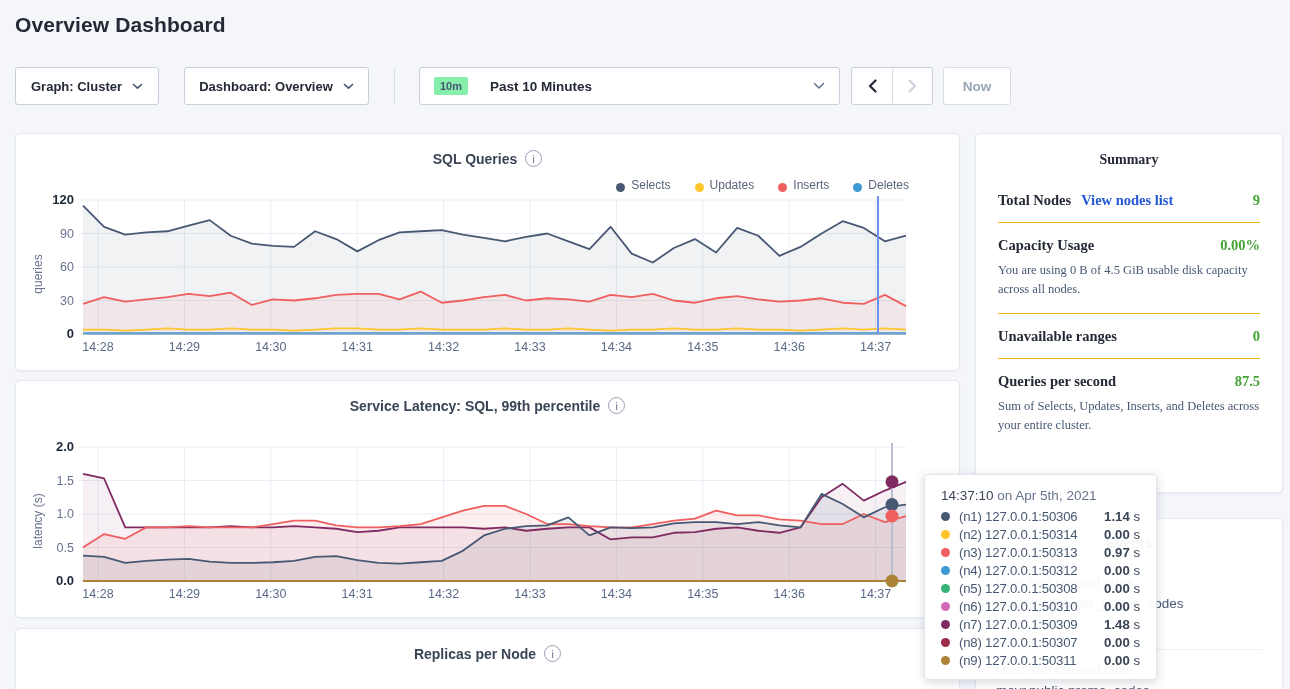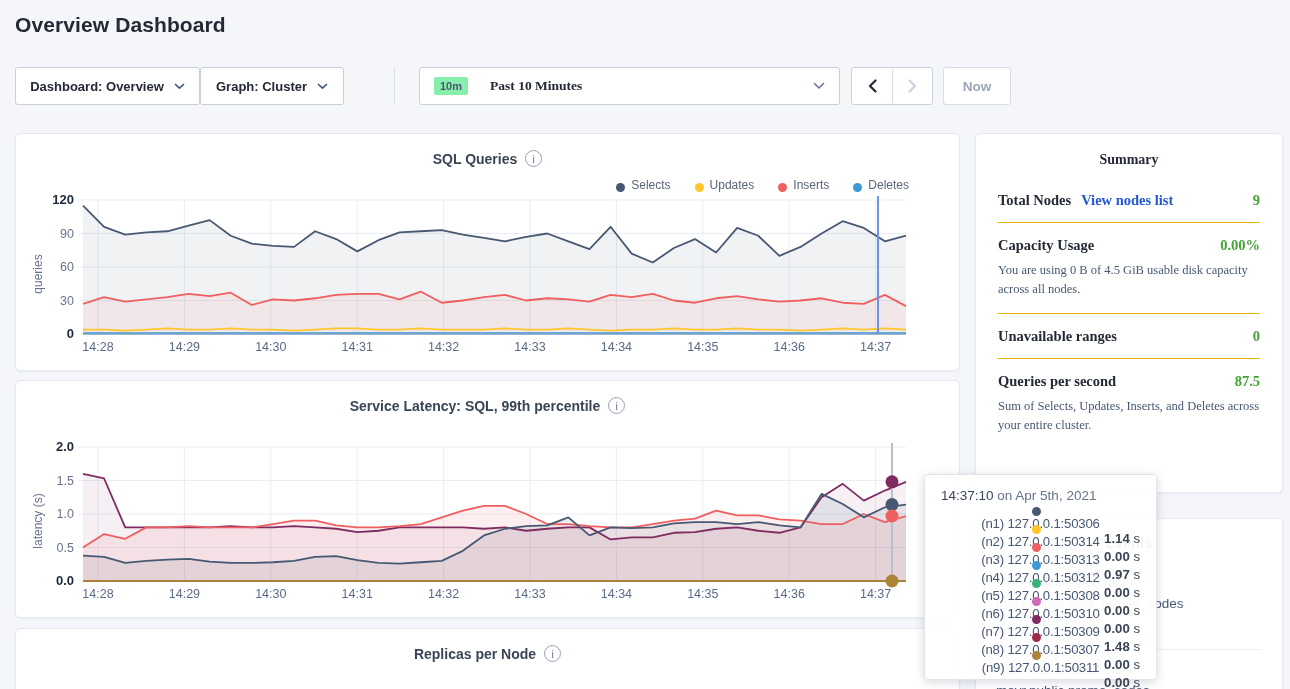--- a/index.html
+++ b/index.html
@@ -19,21 +19,21 @@
   .btn{
     display:flex; align-items:center; justify-content:center; gap:10px;
     background:#fff; border:1px solid #c9cfdd; border-radius:3px;
     height:38px; font-family:inherit; font-size:13px; font-weight:bold; color:#242a35; cursor:pointer;
   }
   .dd1{ width:144px; margin-right:25px; }
   .dd2{ width:185px; }
   .vdiv{ width:1px; height:36px; background:#d9dde6; margin:0 24px 0 25px; }
   .timesel{ width:421px; justify-content:flex-start; padding:0 14px; position:relative; }
   .time-badge{ background:#86efac; color:#475872; font-size:11px; font-weight:bold; padding:3px 6px; border-radius:2px; margin-right:12px; }
-  .time-label{ font-size:13.5px; font-weight:bold; color:#242a35;font-family:Liberation Serif, serif; }
+  .time-label{ font-size:13.5px; font-weight:bold; color:#242a35; }
   .timesel .chev{ position:absolute; right:14px; }
   .arrow-group{ display:flex; margin-left:11px; border:1px solid #c9cfdd; border-radius:3px; background:#fff; height:38px; }
   .arrow-btn{ width:40px; height:36px; background:#fff; border:none; display:flex; align-items:center; justify-content:center; cursor:pointer; border-radius:3px;}
   .arrow-btn + .arrow-btn{ border-left:1px solid #d9dde6; }
   .now-btn{ margin-left:10px; width:68px; color:#9aa4b6; border-color:#d8dce6; font-size:13.5px; }
   .chev svg, .arrow-btn svg{ display:block; }
   
   .card{
     position:absolute; background:#fff;
     border:1px solid #e6e9f0; border-radius:5px;
@@ -78,42 +78,42 @@
   
   #chart-tooltip{
     position:absolute; left:924px; top:474px; width:233px; height:206px; z-index:30;
     background:rgba(255,255,255,0.95); border:1px solid #e2e4ec; border-radius:4px;
     box-shadow:0 2px 10px rgba(30,40,70,0.18);
     padding:13px 16px 10px;
   }
   .tt-title{ font-size:13.5px; margin-bottom:4px; }
   .tt-time{ color:#394455; }
   .tt-date{ color:#67728c; }
-  .tt-row{ display:flex; align-items:center; height:18px; font-size:13.2px;flex-direction:column; }
+  .tt-row{ display:flex; align-items:center; height:18px; font-size:13.2px; }
   .tt-dot{ width:9px; height:9px; border-radius:50%; margin-right:9px; flex:none; }
   .tt-node{ color:#475872; letter-spacing:-0.2px; }
   .tt-val{ margin-left:auto; color:#394455; }
   .tt-val b{ font-weight:bold; }
 </style>
 </head>
 <body>
 
 <h1 class="page-title">Overview Dashboard</h1>
 
 <div class="controls">
-  <button class="btn dd2">
-    <span>Dashboard: Overview</span>
+  <button class="btn dd1">
+    <span>Graph: Cluster</span>
     <span class="chev">
         <svg width="11" height="7">
           <polyline points="1.5,1.5 5.5,5.2 9.5,1.5" fill="none" stroke="#475872" stroke-width="1.7" stroke-linecap="round" stroke-linejoin="round"></polyline>
         </svg>
       </span>
   </button>
-  <button class="btn dd1">
-    <span>Graph: Cluster</span>
+  <button class="btn dd2">
+    <span>Dashboard: Overview</span>
     <span class="chev">
         <svg width="11" height="7">
           <polyline points="1.5,1.5 5.5,5.2 9.5,1.5" fill="none" stroke="#475872" stroke-width="1.7" stroke-linecap="round" stroke-linejoin="round"></polyline>
         </svg>
       </span>
   </button>
   <div class="vdiv"></div>
   <button class="btn timesel">
     <span class="time-badge">10m</span>
     <span class="time-label">Past 10 Minutes</span>

